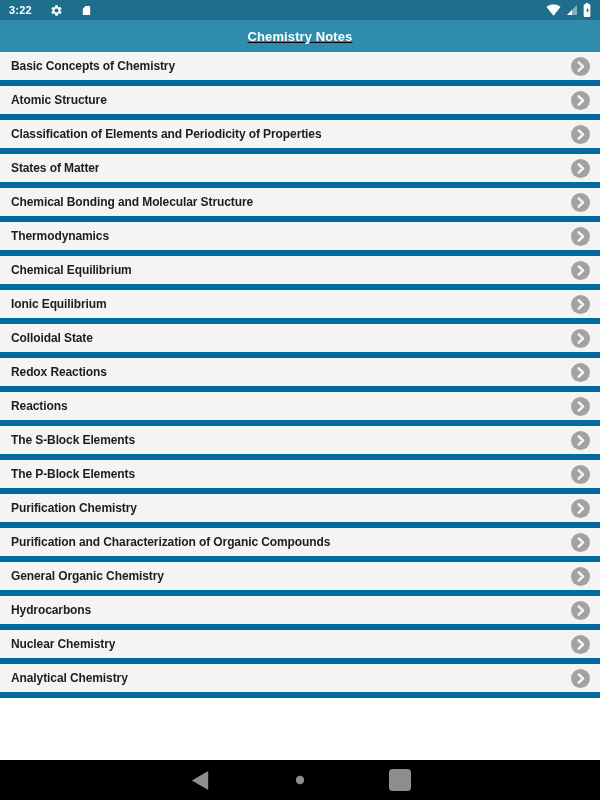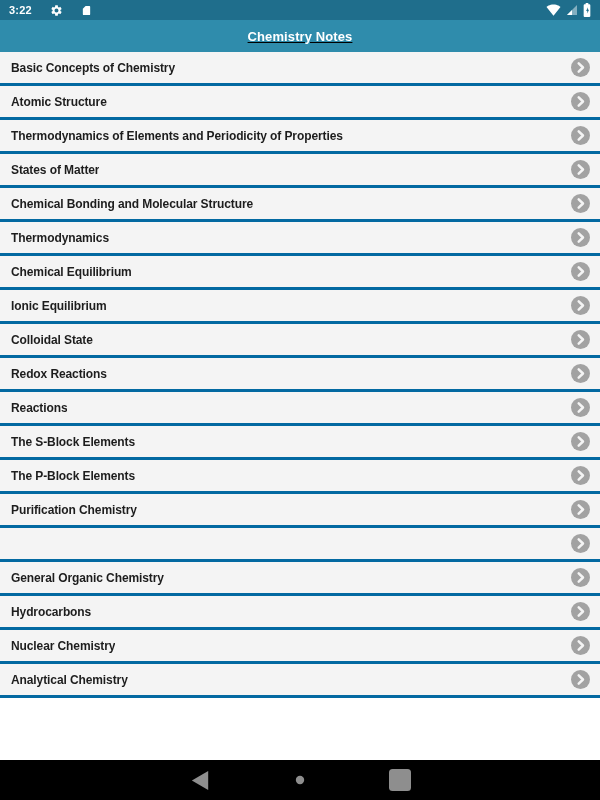--- a/index.html
+++ b/index.html
@@ -19,21 +19,21 @@
   .status-icon{display:flex;align-items:center;}
   
   .app-bar{
     height:32px;flex:0 0 32px;background:#2f8cac;
     display:flex;align-items:center;justify-content:center;text-decoration:underline;
   }
   .app-title{color:#ffffff;font-size:13px;font-weight:bold;letter-spacing:.1px;}
   
   .list{flex:0 0 auto;}
   .row{
-    height:34px;background:#f4f4f4;border-bottom:3px solid #0369a1;
+    height:34px;background:#f4f4f4;border-bottom:6px solid #0369a1;
     display:flex;align-items:center;padding:0 10px 0 11px;
     box-sizing:border-box;cursor:pointer;
   }
   .row-label{
     font-size:12px;font-weight:bold;color:#1d1d1d;letter-spacing:-.1px;
     white-space:nowrap;overflow:hidden;
   }
   .chevron{margin-left:auto;width:19px;height:19px;flex:0 0 19px;display:flex;}
   
   .filler{flex:1 1 auto;background:#ffffff;}
@@ -106,21 +106,21 @@
     <span class="row-label">Atomic Structure</span>
     <span class="chevron">
       <svg width="19" height="19" viewBox="0 0 19 19">
         <circle cx="9.5" cy="9.5" r="9.5" fill="#a2a2a2"></circle>
         <path d="M7.7 5.3 L12 9.5 L7.7 13.7" stroke="#f4f4f4" stroke-width="2.5" fill="none" stroke-linecap="round" stroke-linejoin="round"></path>
       </svg>
     </span>
   </div>
 
   <div class="row">
-    <span class="row-label">Thermodynamics of Elements and Periodicity of Properties</span>
+    <span class="row-label">Classification of Elements and Periodicity of Properties</span>
     <span class="chevron">
       <svg width="19" height="19" viewBox="0 0 19 19">
         <circle cx="9.5" cy="9.5" r="9.5" fill="#a2a2a2"></circle>
         <path d="M7.7 5.3 L12 9.5 L7.7 13.7" stroke="#f4f4f4" stroke-width="2.5" fill="none" stroke-linecap="round" stroke-linejoin="round"></path>
       </svg>
     </span>
   </div>
 
   <div class="row">
     <span class="row-label">States of Matter</span>
@@ -226,20 +226,21 @@
     <span class="row-label">Purification Chemistry</span>
     <span class="chevron">
       <svg width="19" height="19" viewBox="0 0 19 19">
         <circle cx="9.5" cy="9.5" r="9.5" fill="#a2a2a2"></circle>
         <path d="M7.7 5.3 L12 9.5 L7.7 13.7" stroke="#f4f4f4" stroke-width="2.5" fill="none" stroke-linecap="round" stroke-linejoin="round"></path>
       </svg>
     </span>
   </div>
 
   <div class="row">
+    <span class="row-label">Purification and Characterization of Organic Compounds</span>
     <span class="chevron">
       <svg width="19" height="19" viewBox="0 0 19 19">
         <circle cx="9.5" cy="9.5" r="9.5" fill="#a2a2a2"></circle>
         <path d="M7.7 5.3 L12 9.5 L7.7 13.7" stroke="#f4f4f4" stroke-width="2.5" fill="none" stroke-linecap="round" stroke-linejoin="round"></path>
       </svg>
     </span>
   </div>
 
   <div class="row">
     <span class="row-label">General Organic Chemistry</span>

